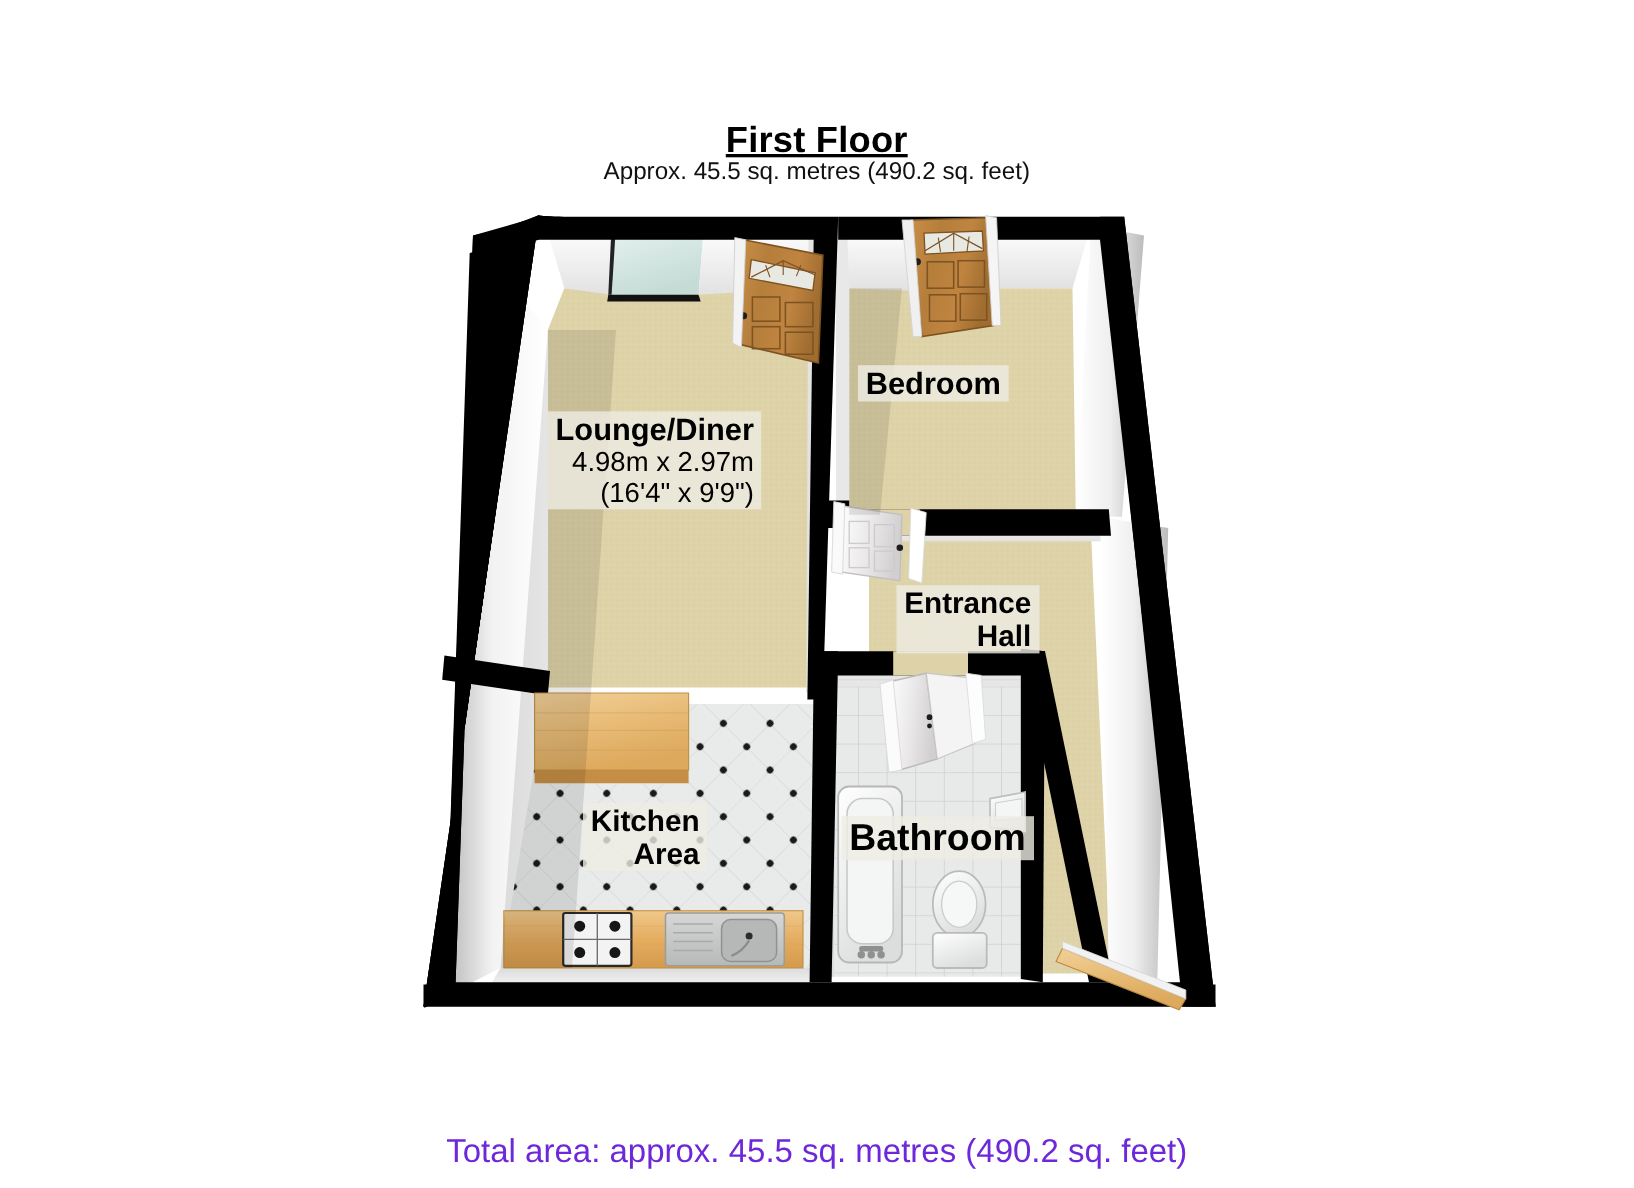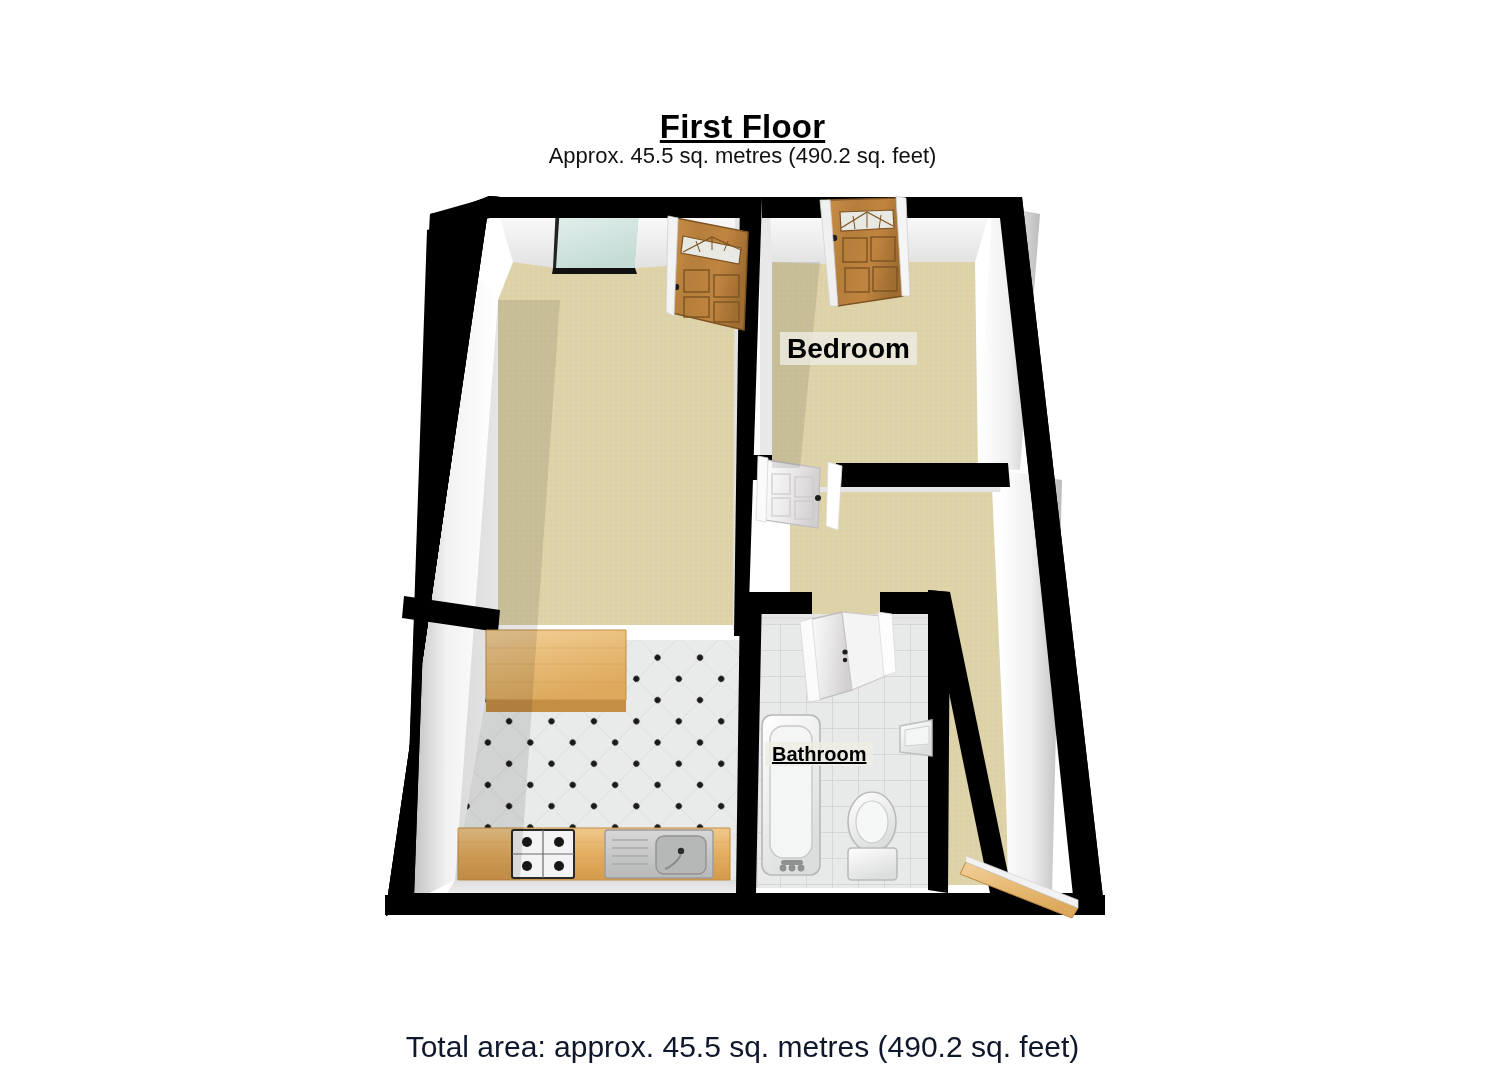--- a/index.html
+++ b/index.html
@@ -10,40 +10,40 @@
   .title{
     position:absolute;left:0;right:0;top:108px;text-align:center;
     font-size:33px;font-weight:bold;color:#000;letter-spacing:.2px;text-decoration:underline;
   }
   .subtitle{
     position:absolute;left:0;right:0;top:143px;text-align:center;
     font-size:22px;font-weight:normal;color:#111;
   }
   .footer{
     position:absolute;left:0;right:0;top:1030px;text-align:center;
-    font-size:30px;color:#0f172a;
+    font-size:30px;color:#6d28d9;
   }
 
   
   #plan{position:absolute;left:0;top:0;width:1485px;height:1080px;}
 
   
   .rlabel{
     position:absolute;text-align:right;color:#000;
     background:rgba(238,236,228,.80);
     padding:1px 7px;line-height:1.12;
     font-weight:bold;pointer-events:none;white-space:nowrap;
   }
   .rlabel .dim{font-weight:normal;display:block;}
   #lbl-lounge{left:498px;top:374px;font-size:28px;}
   #lbl-lounge .dim{font-size:25px;}
   #lbl-bedroom{left:780px;top:332px;font-size:28px;}
   #lbl-hall{left:815px;top:532px;font-size:27px;}
   #lbl-kitchen{left:530px;top:730px;font-size:27px;}
-  #lbl-bath{left:765px;top:742px;font-size:20px;text-decoration:underline;}
+  #lbl-bath{left:765px;top:742px;font-size:34px;}
 </style>
 </head>
 <body>
 
 <div id="stage">
 
   <div class="title">First Floor</div>
   <div class="subtitle">Approx. 45.5 sq. metres (490.2 sq. feet)</div>
 
   <svg id="plan" viewBox="0 0 1485 1080">
@@ -330,25 +330,38 @@
       <polygon points="900,726 932,720 932,756 900,752" fill="url(#gPorc)" stroke="#bcbebe" stroke-width="1.5"></polygon>
       <polygon points="905,730 929,726 929,744 905,746" fill="#f4f5f5" stroke="#cecfcf" stroke-width="1"></polygon>
     </g>
 
     <g opacity=".10">
       <polygon points="498,300 560,300 520,880 455,880" fill="#000"></polygon>
       <polygon points="772,262 820,262 800,468 772,468" fill="#000"></polygon>
     </g>
   </svg>
 
+  <div class="rlabel" id="lbl-lounge">
+    <span>Lounge/Diner</span>
+    <span class="dim">4.98m x 2.97m</span>
+    <span class="dim">(16'4" x 9'9")</span>
+  </div>
 
   <div class="rlabel" id="lbl-bedroom">
     <span>Bedroom</span>
   </div>
 
-
+  <div class="rlabel" id="lbl-hall">
+    <span>Entrance</span>
+    <span class="dim" style="font-weight:bold">Hall</span>
+  </div>
+
+  <div class="rlabel" id="lbl-kitchen">
+    <span>Kitchen</span>
+    <span class="dim" style="font-weight:bold">Area</span>
+  </div>
 
   <div class="rlabel" id="lbl-bath">
     <span>Bathroom</span>
   </div>
 
   <div class="footer">Total area: approx. 45.5 sq. metres (490.2 sq. feet)</div>
 </div>
 
 </body></html>

